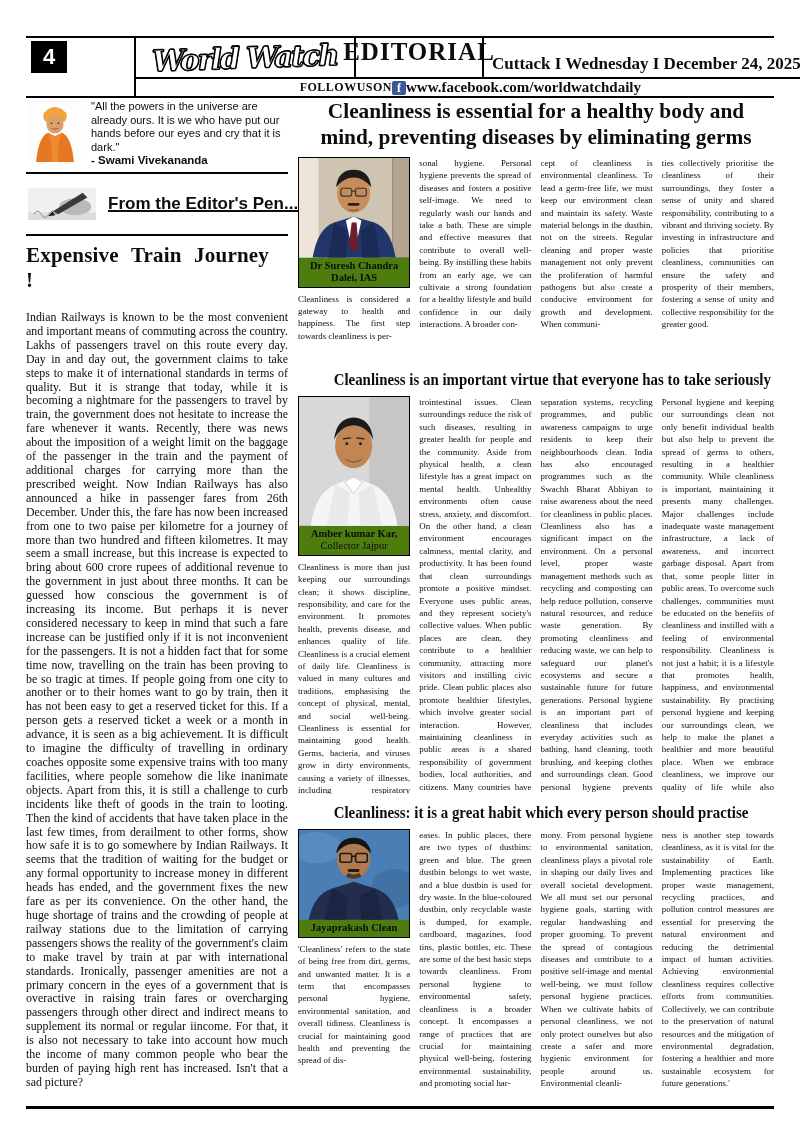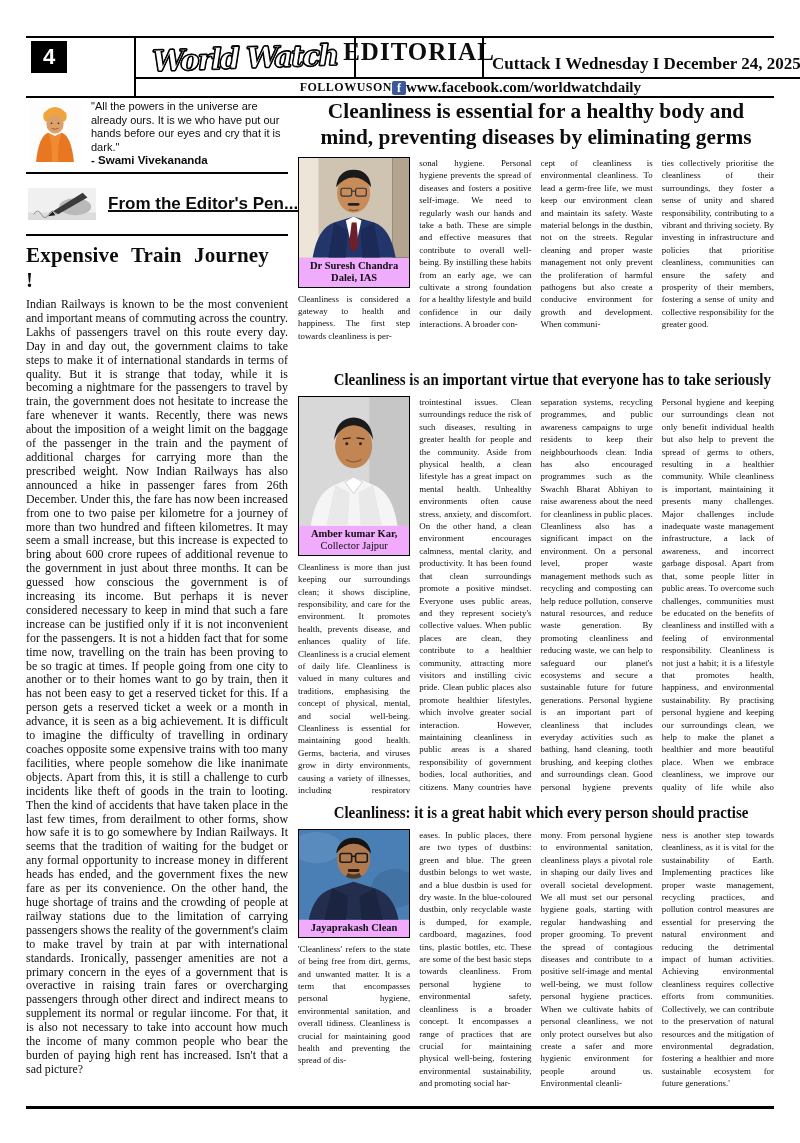--- a/index.html
+++ b/index.html
@@ -36,34 +36,34 @@
 
   
   .quote-box{height:68px;border-bottom:2px solid #000;display:flex;gap:7px;padding:3px 0 4px;}
   .quote-box svg{flex:0 0 58px;height:62px;}
   .quote-txt{font-family:"Liberation Sans",sans-serif;font-size:11px;line-height:13.5px;}
   .quote-author{font-family:"Liberation Sans",sans-serif;font-weight:bold;font-size:11.5px;padding-right:14px;}
   .pen-band{height:36px;border-bottom:2px solid #000;display:flex;align-items:center;gap:10px;padding:12px 0;}
   .pen-band svg{flex:0 0 72px;height:32px;}
   .kicker{font-family:"Liberation Sans",sans-serif;font-weight:bold;font-size:17px;
           text-decoration:underline;text-decoration-thickness:2px;white-space:nowrap;}
-  .ed-headline{font-weight:bold;font-size:21px;word-spacing:7px;margin:7px 0 5px;letter-spacing:.2px;}
+  .ed-headline{font-weight:bold;font-size:21px;word-spacing:7px;margin:7px 0 18px;letter-spacing:.2px;}
   .ed-body{font-size:11.9px;line-height:13.9px;text-align:justify;height:828px;overflow:hidden;}
 
   
   .a1-headline{font-weight:bold;font-size:22px;line-height:26px;text-align:center;
                transform:scaleX(.97);margin:1px 0 7px;}
   .wide-headline{font-weight:bold;font-size:17.5px;white-space:nowrap;text-align:center;
                  transform:scaleX(.85);transform-origin:50% 50%;margin:8px 0 6px;}
   .cols{display:grid;grid-template-columns:repeat(4,1fr);gap:9px;}
   .a1 .cols{height:204px;}
   .a2 .cols{height:398px;}
   .a3 .cols{height:280px;}
   .col{font-size:8.9px;line-height:12.4px;text-align:justify;overflow:hidden;}
-  .photo-box{border:1px solid #000;margin-bottom:5px;background:#f0abfc;}
+  .photo-box{border:1px solid #000;margin-bottom:5px;background:#4d7c0f;}
   .photo-box svg{display:block;width:100%;}
   .caption{text-align:center;font-weight:bold;font-size:10.5px;line-height:12px;padding:2px 1px 3px;}
   .caption .line2{display:block;text-align:center;}
   .a2 .caption .line2{font-weight:normal;}
 
   .bottom-rule{position:absolute;left:26px;right:26px;top:1106px;height:3px;background:#000;}
 </style>
 </head>
 <body>
 

